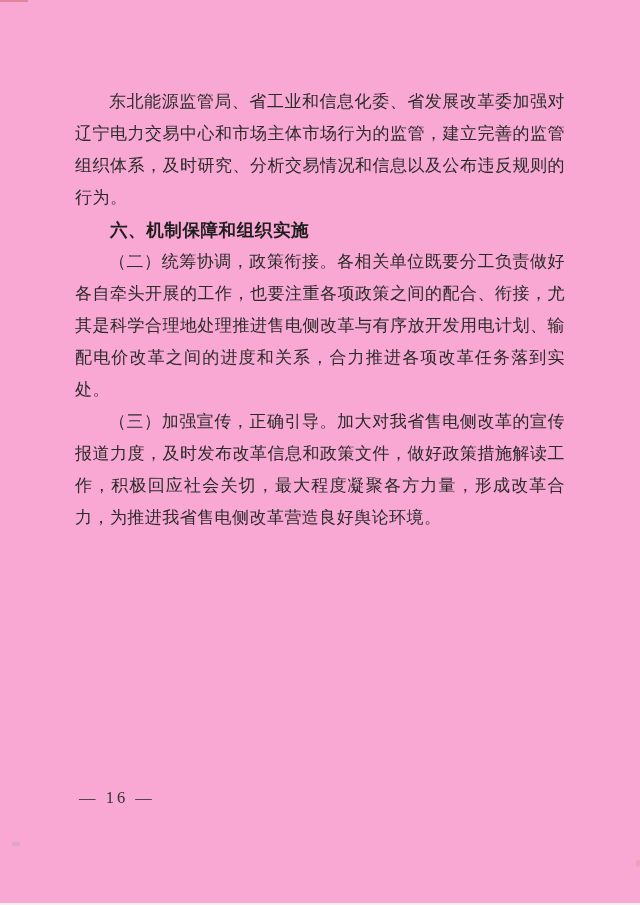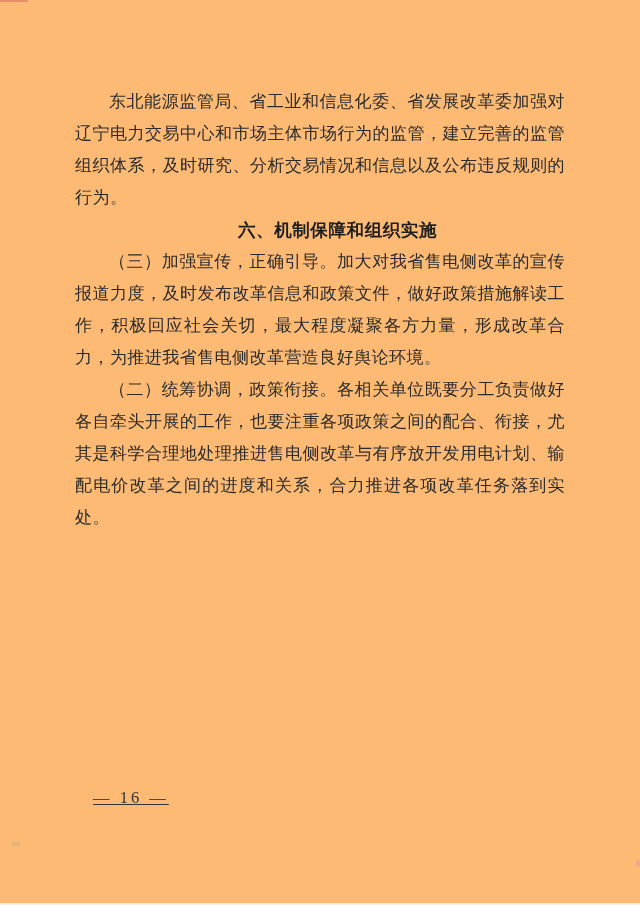--- a/index.html
+++ b/index.html
@@ -10,21 +10,21 @@
     width: 640px;
     height: 905px;
     background: #ffffff;
     overflow: hidden;
     font-family: "Liberation Serif", "DejaVu Serif", serif;
   }
   .page {
     position: relative;
     width: 640px;
     height: 905px;
-    background: #fdba74;
+    background: #f9a8d4;
     box-sizing: border-box;
     border-bottom: 2px solid #f1f1ef;
   }
   .content {
     position: absolute;
     left: 75px;
     top: 86px;
     width: 490px;
     color: #2b2b2b;
   }
@@ -40,31 +40,29 @@
   }
   .heading {
     font-size: 17.5px;
     line-height: 32px;
     letter-spacing: 0.6px;
     text-indent: 2em;
     margin: 0;
     font-weight: bold;
     color: #1e1e1e;
     font-family: "Liberation Sans", "DejaVu Sans", sans-serif;
-    text-align: center;
   }
   .footer {
     position: absolute;
-    left: 93px;
+    left: 79px;
     top: 788px;
     font-size: 16.5px;
     letter-spacing: 3px;
     color: #333333;
     font-family: "Liberation Serif", "DejaVu Serif", serif;
-    text-decoration: underline;
   }
   
   .artifact-top-left {
     position: absolute;
     left: 0;
     top: 0;
     width: 28px;
     height: 2px;
     background: rgba(205, 90, 90, 0.45);
   }
@@ -92,23 +90,23 @@
 <div class="page">
 
   <div class="artifact-top-left"></div>
 
   <div class="content">
     <p class="para">东北能源监管局、省工业和信息化委、省发展改革委加强对辽宁电力交易中心和市场主体市场行为的监管，建立完善的监管组织体系，及时研究、分析交易情况和信息以及公布违反规则的行为。</p>
 
     <h2 class="heading">六、机制保障和组织实施</h2>
 
 
+    <p class="para">（二）统筹协调，政策衔接。各相关单位既要分工负责做好各自牵头开展的工作，也要注重各项政策之间的配合、衔接，尤其是科学合理地处理推进售电侧改革与有序放开发用电计划、输配电价改革之间的进度和关系，合力推进各项改革任务落到实处。</p>
+
     <p class="para">（三）加强宣传，正确引导。加大对我省售电侧改革的宣传报道力度，及时发布改革信息和政策文件，做好政策措施解读工作，积极回应社会关切，最大程度凝聚各方力量，形成改革合力，为推进我省售电侧改革营造良好舆论环境。</p>
-
-    <p class="para">（二）统筹协调，政策衔接。各相关单位既要分工负责做好各自牵头开展的工作，也要注重各项政策之间的配合、衔接，尤其是科学合理地处理推进售电侧改革与有序放开发用电计划、输配电价改革之间的进度和关系，合力推进各项改革任务落到实处。</p>
   </div>
 
   <div class="footer">—  16  —</div>
 
   <div class="artifact-right-edge"></div>
   <div class="artifact-bottom-left"></div>
 
 </div>
 
 </body></html>

